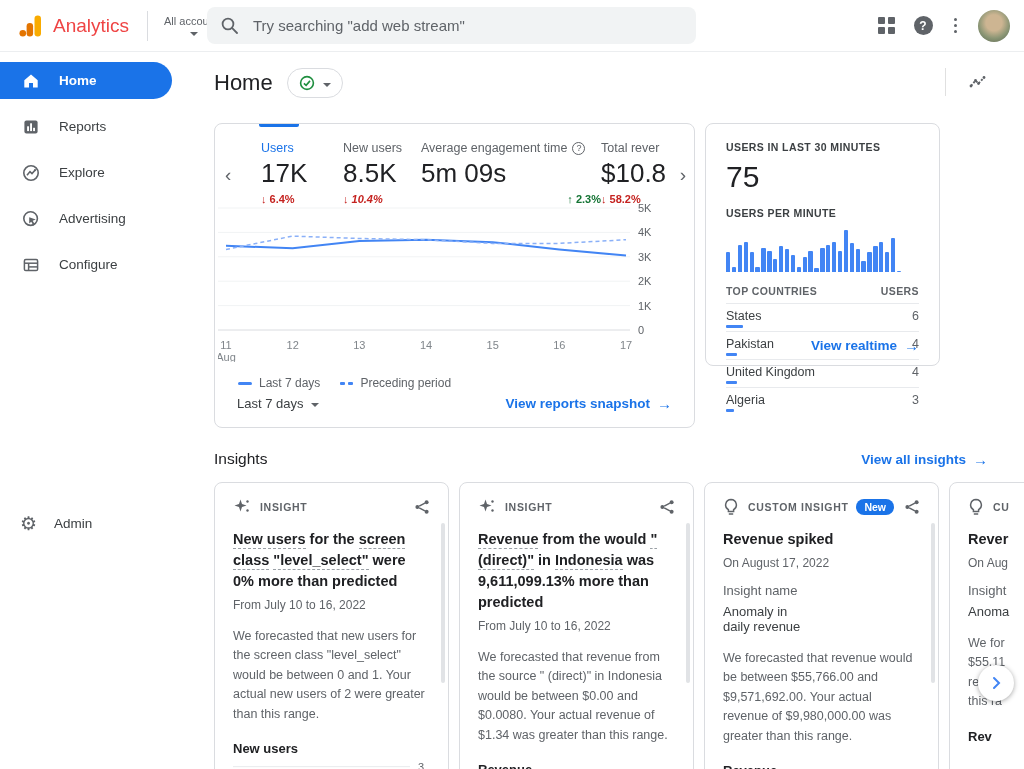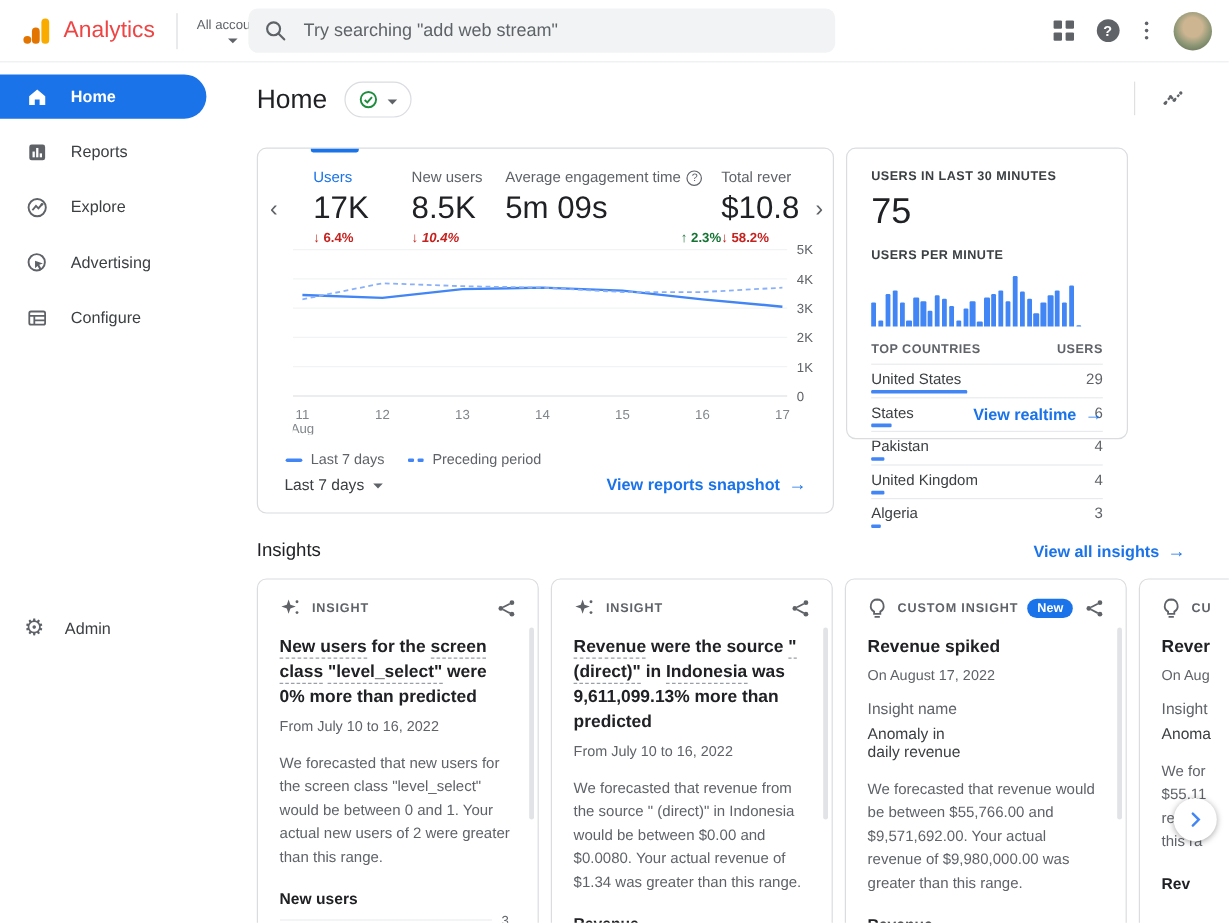--- a/index.html
+++ b/index.html
@@ -56,21 +56,21 @@
   .metrics{display:flex;padding:17px 0 0 46px;}
   .metric{cursor:pointer;}
   .m1{width:82px;} .m2{width:78px;} .m3{width:180px;}
   .metric-label{font-size:12.5px;color:#5f6368;display:flex;align-items:center;gap:5px;}
   .metric-value{font-size:26px;color:#202124;margin-top:3px;}
   .metric-delta{font-size:11px;font-weight:bold;margin-top:4px;}
   .help-circle{width:13px;height:13px;border:1.4px solid #5f6368;border-radius:50%;font-size:9px;
                display:inline-flex;align-items:center;justify-content:center;color:#5f6368;box-sizing:border-box;}
   .chev{position:absolute;font-size:19px;color:#5f6368;cursor:pointer;top:40px;}
   .chev-l{left:10px;} .chev-r{right:8px;}
-  .chart-wrap{position:absolute;top:80px;left:29px;}
+  .chart-wrap{position:absolute;top:80px;left:3px;}
   .legend{position:absolute;top:252px;left:23px;display:flex;gap:20px;align-items:center;
           font-size:12px;color:#5f6368;}
   .leg-item{display:flex;align-items:center;gap:7px;}
   .sw-solid{width:14px;height:3px;background:#4285f4;border-radius:2px;}
   .sw-dashed{display:flex;gap:3px;}
   .sw-dashed i{width:5px;height:3px;background:#4285f4;border-radius:1px;}
   .ov-footer{position:absolute;bottom:0;left:0;right:0;height:48px;display:flex;align-items:center;
              justify-content:space-between;padding:0 22px;}
   .range-select{display:flex;align-items:center;gap:7px;font-size:13px;color:#3c4043;cursor:pointer;}
   .blue-link{display:flex;align-items:center;gap:7px;font-size:13.5px;font-weight:bold;
@@ -349,27 +349,20 @@
             <div class="rt-bar" style="height: 34.32px;"></div>
             <div class="rt-bar" style="height: 1.32px;"></div>
           </div>
         <div class="countries-head">
           <span>TOP COUNTRIES</span>
           <span>USERS</span>
         </div>
         <div id="countries-list">
             <div class="country-row">
               <div class="country-line">
-                <span>United States</span>
-                <span class="country-users">29</span>
-              </div>
-              <div class="country-bar" style="width: 80px;"></div>
-            </div>
-            <div class="country-row">
-              <div class="country-line">
                 <span>States</span>
                 <span class="country-users">6</span>
               </div>
               <div class="country-bar" style="width: 17px;"></div>
             </div>
             <div class="country-row">
               <div class="country-line">
                 <span>Pakistan</span>
                 <span class="country-users">4</span>
               </div>
@@ -443,21 +436,21 @@
             <span class="ins-label">INSIGHT</span>
             <span class="ins-spacer"></span>
             <svg width="16" height="16" viewBox="0 0 16 16">
               <circle cx="12.6" cy="3.2" r="2" fill="#5f6368"></circle>
               <circle cx="3.4" cy="8" r="2" fill="#5f6368"></circle>
               <circle cx="12.6" cy="12.8" r="2" fill="#5f6368"></circle>
               <line x1="5.2" y1="7.1" x2="10.9" y2="4.1" stroke="#5f6368" stroke-width="1.5"></line>
               <line x1="5.2" y1="8.9" x2="10.9" y2="11.9" stroke="#5f6368" stroke-width="1.5"></line>
             </svg>
           </div>
-          <div class="ins-title"><span class="u">Revenue</span><span> were the source </span><span class="u">"(direct)"</span><span> in </span><span class="u">Indonesia</span><span> was 9,611,099.13% more than predicted</span></div>
+          <div class="ins-title"><span class="u">Revenue</span><span> from the would </span><span class="u">"(direct)"</span><span> in </span><span class="u">Indonesia</span><span> was 9,611,099.13% more than predicted</span></div>
           <div class="ins-date">From July 10 to 16, 2022</div>
           <div class="ins-body">We forecasted that revenue from the source " (direct)" in Indonesia would be between $0.00 and $0.0080. Your actual revenue of $1.34 was greater than this range.</div>
           <div class="ins-chart-label">Revenue</div>
           <div class="ins-scrollbar"></div>
         </div>
         <div class="card insight-card">
           <div class="ins-head">
             <svg width="16" height="18" viewBox="0 0 16 18">
               <path d="M8 1.6 a5.4 5.4 0 0 0 -2.6 10.1 V13.6 h5.2 V11.7 A5.4 5.4 0 0 0 8 1.6 Z" fill="none" stroke="#5f6368" stroke-width="1.5"></path>
               <line x1="5.8" y1="16" x2="10.2" y2="16" stroke="#5f6368" stroke-width="1.5"></line>

